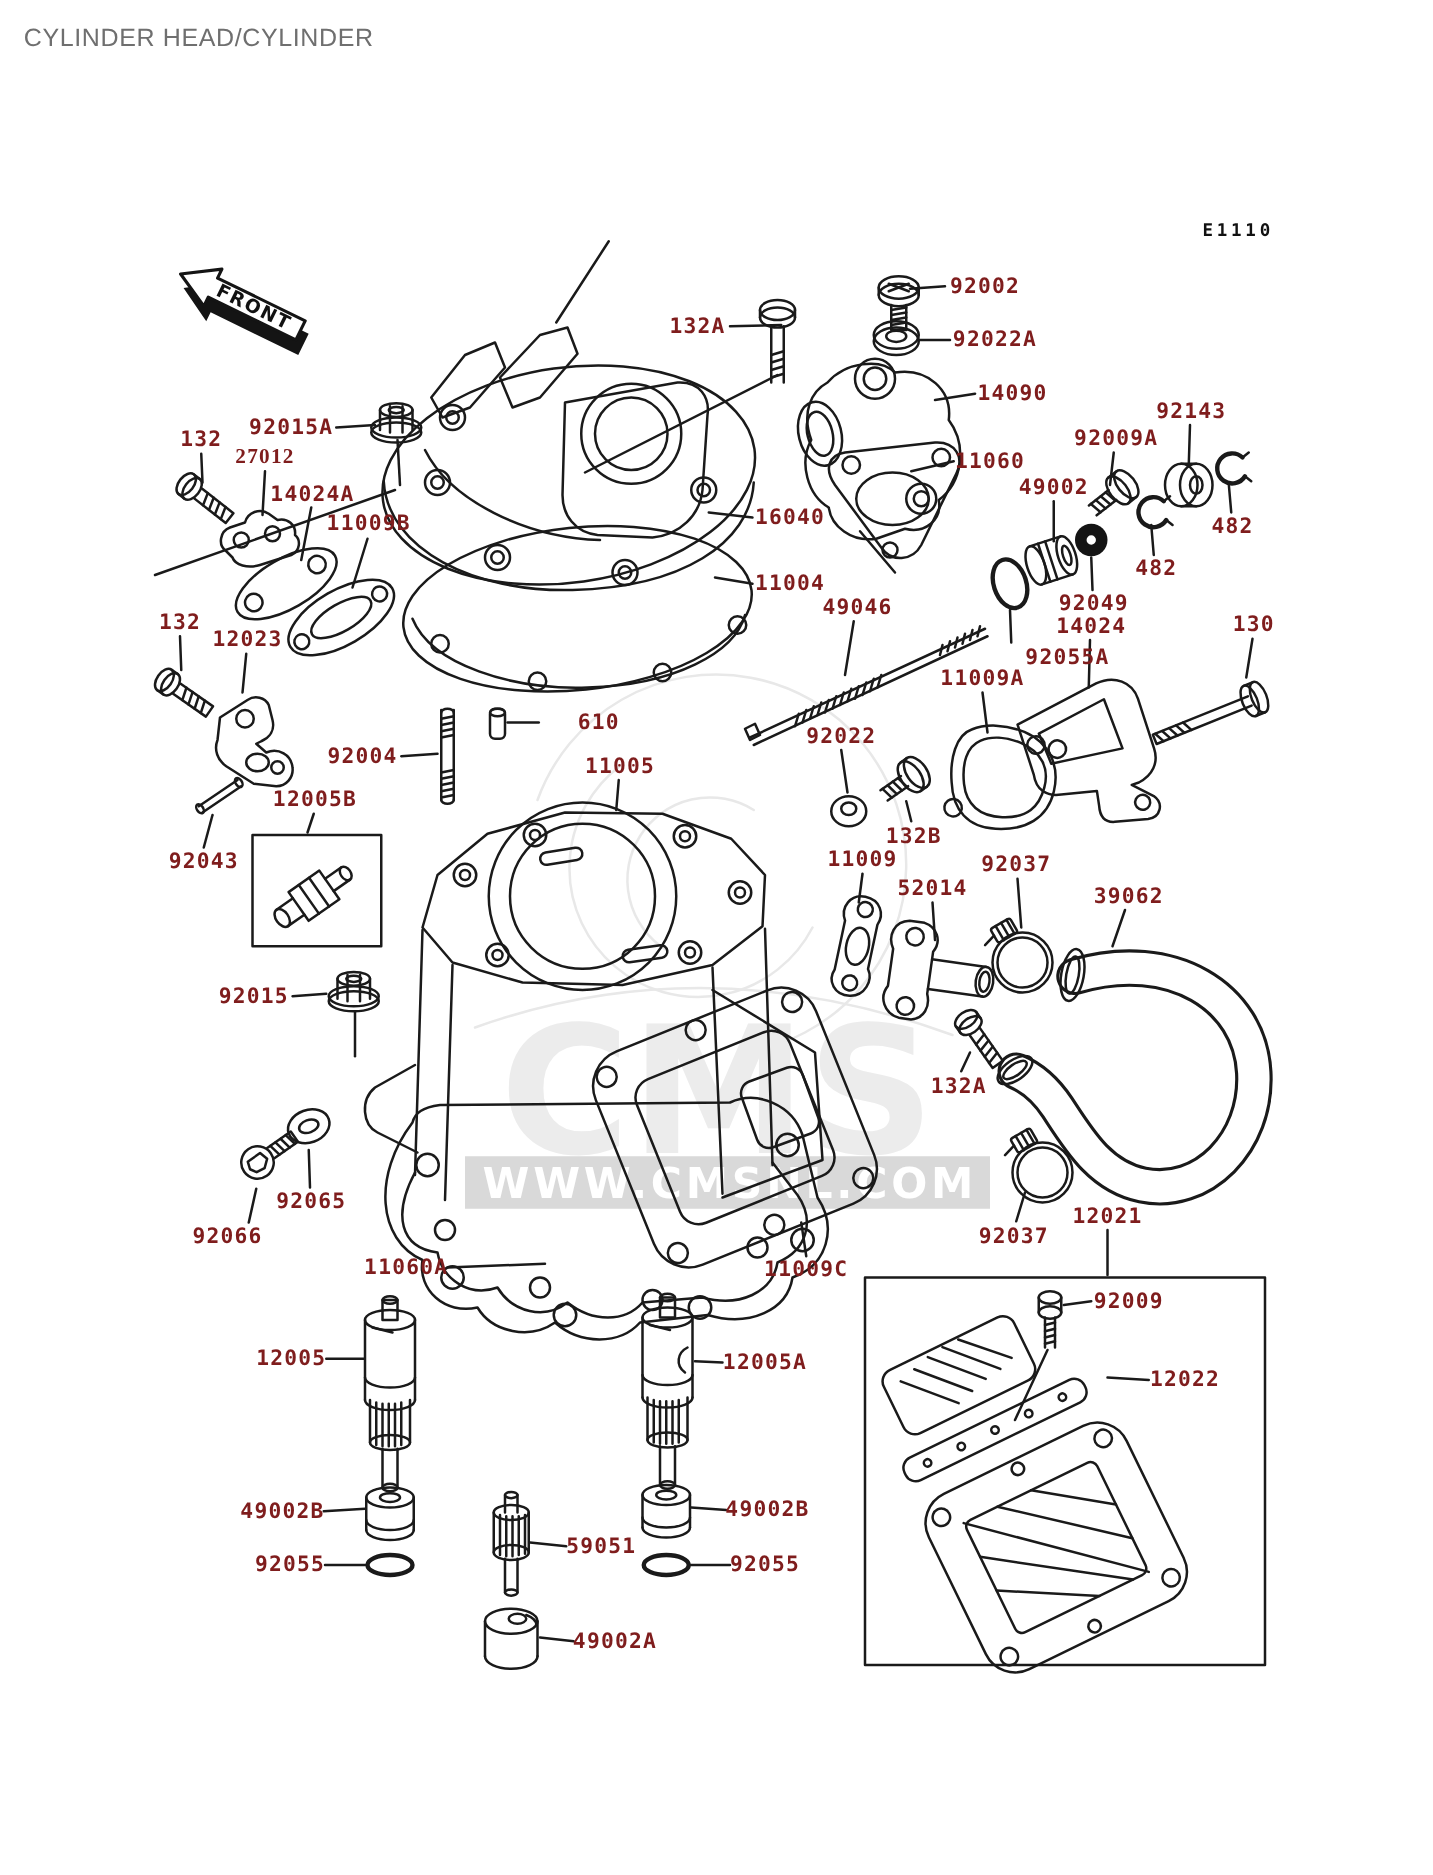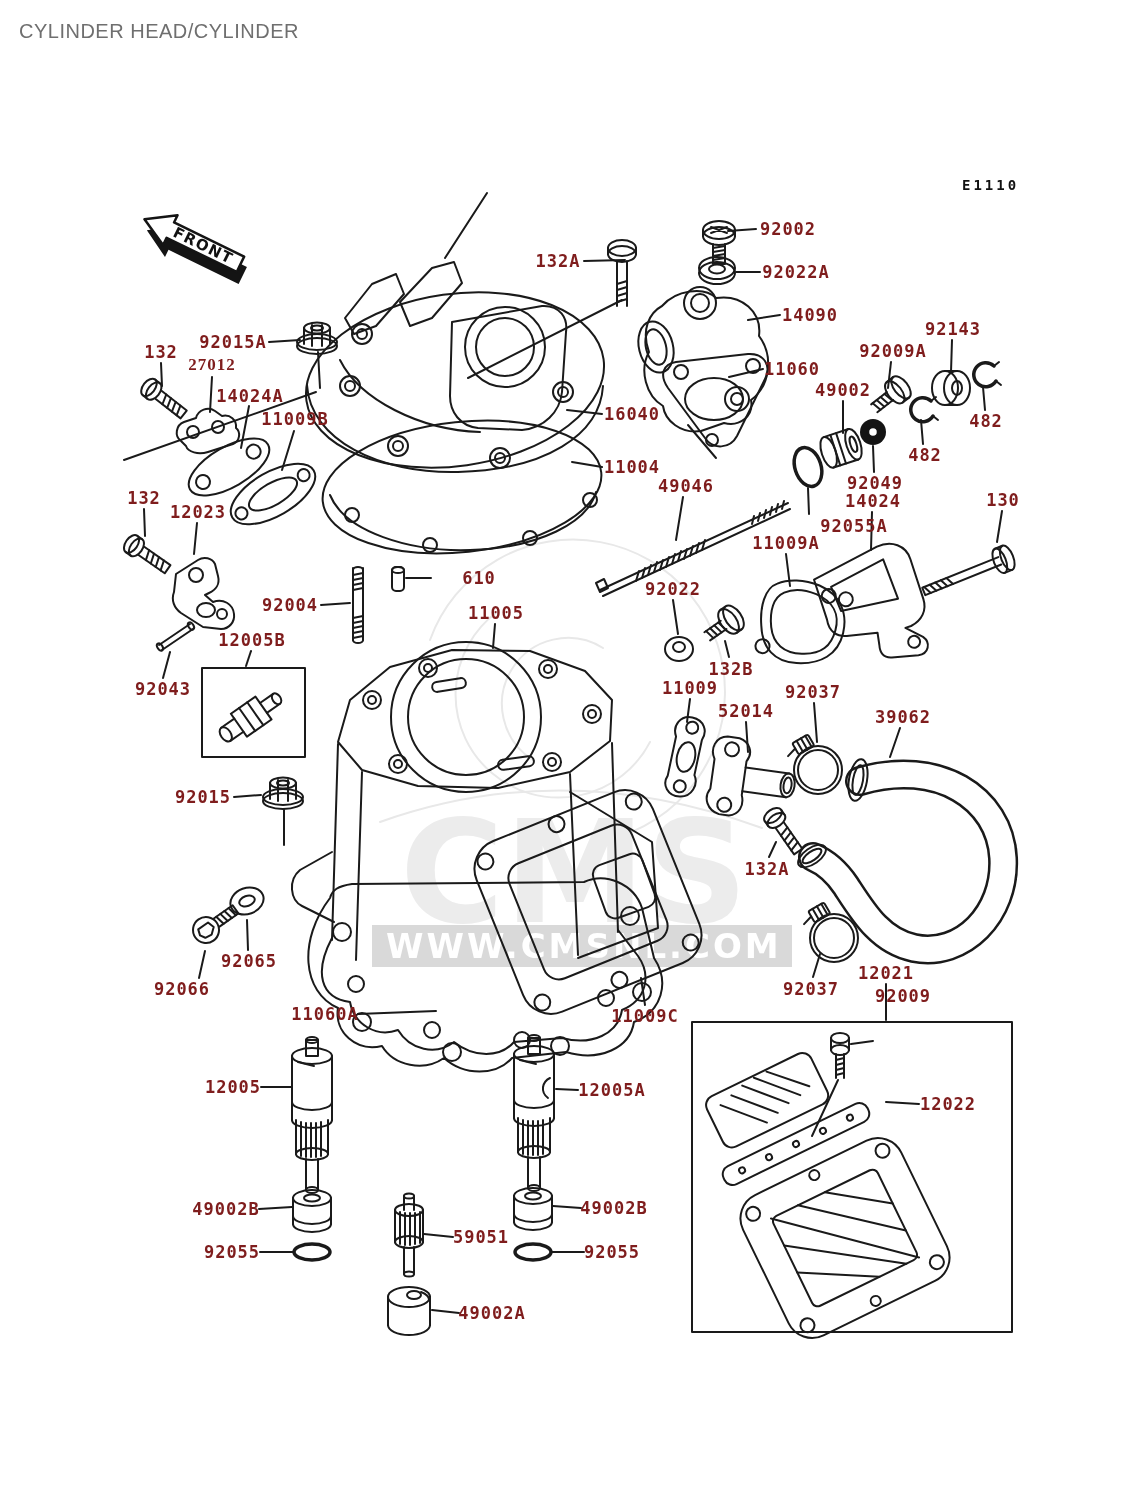--- a/index.html
+++ b/index.html
@@ -547,21 +547,21 @@
       <div class="part-label" style="left: 252px; top: 640px;">12005B</div>
       <div class="part-label" style="left: 163px; top: 689px;">92043</div>
       <div class="part-label" style="left: 203px; top: 797px;">92015</div>
       <div class="part-label" style="left: 767px; top: 869px;">132A</div>
       <div class="part-label" style="left: 249px; top: 961px;">92065</div>
       <div class="part-label" style="left: 182px; top: 989px;">92066</div>
       <div class="part-label" style="left: 811px; top: 989px;">92037</div>
       <div class="part-label" style="left: 886px; top: 973px;">12021</div>
       <div class="part-label" style="left: 325px; top: 1014px;">11060A</div>
       <div class="part-label" style="left: 645px; top: 1016px;">11009C</div>
-      <div class="part-label" style="left: 903px; top: 996px;">92009</div>
+      <div class="part-label" style="left: 903px; top: 1041px;">92009</div>
       <div class="part-label" style="left: 233px; top: 1087px;">12005</div>
       <div class="part-label" style="left: 612px; top: 1090px;">12005A</div>
       <div class="part-label" style="left: 948px; top: 1104px;">12022</div>
       <div class="part-label" style="left: 226px; top: 1209px;">49002B</div>
       <div class="part-label" style="left: 614px; top: 1208px;">49002B</div>
       <div class="part-label" style="left: 481px; top: 1237px;">59051</div>
       <div class="part-label" style="left: 232px; top: 1252px;">92055</div>
       <div class="part-label" style="left: 612px; top: 1252px;">92055</div>
       <div class="part-label" style="left: 492px; top: 1313px;">49002A</div>
     </div>

